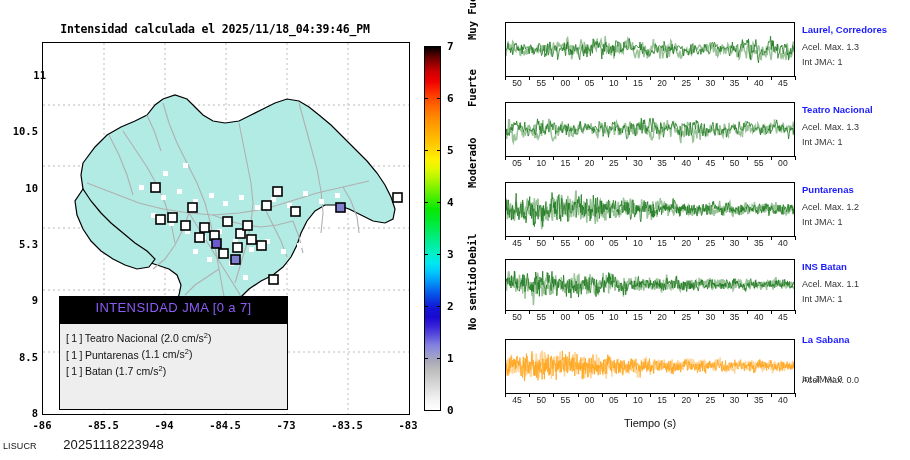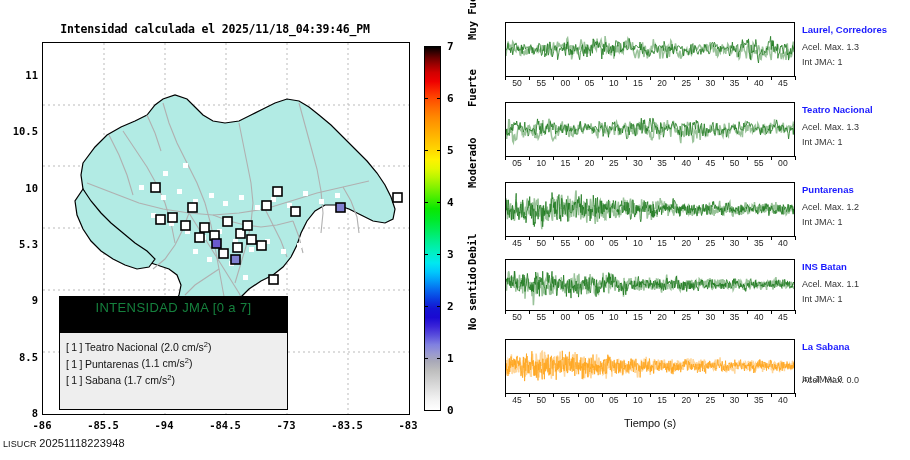--- a/index.html
+++ b/index.html
@@ -16,21 +16,21 @@
   #map-svg{display:block;}
 
   .tick-lat{font-family:"DejaVu Sans Mono",monospace;font-size:10.5px;font-weight:bold;
     color:#000;text-align:right;width:36px;}
   .tick-lon{font-family:"DejaVu Sans Mono",monospace;font-size:10.5px;font-weight:bold;
     color:#000;text-align:center;width:40px;}
 
   
   #legend-box{left:59px;top:296px;width:229px;height:114px;border:1px solid #000;
     background:#eeeeee;box-sizing:border-box;}
-  #legend-head{background:#000;color:#15803d;height:36px;line-height:21px;text-align:center;
+  #legend-head{background:#000;color:#8b5cf6;height:27px;line-height:21px;text-align:center;
     font-size:13px;letter-spacing:0.4px;}
   #legend-list{padding:4px 0 0 6px;}
   .legend-row{font-size:10.5px;color:#111;line-height:14.2px;white-space:nowrap;}
   .legend-row .br{letter-spacing:-0.3px;}
   sup{font-size:7.5px;}
 
   
   #cbar{left:424px;top:46px;width:17px;height:365px;border:1px solid #000;box-sizing:border-box;
     background:linear-gradient(to top,
       #ffffff 0%, #f2f2f2 3%, #d8d8d8 7%, #bdbdbd 11%, #a8a8b8 13.5%,
@@ -54,21 +54,21 @@
     box-sizing:border-box;overflow:hidden;}
   .trace-frame svg{display:block;}
   .sta-name{left:802px;font-size:9.5px;font-weight:bold;color:#1a1aff;white-space:nowrap;}
   .sta-meta{left:802px;font-size:9px;color:#333;white-space:nowrap;}
   .t-ticks{left:505px;width:290px;height:12px;}
   .t-ticks span{position:absolute;font-size:8.6px;color:#222;transform:translateX(-50%);}
   #x-label{left:505px;top:417px;width:290px;text-align:center;font-size:11px;color:#111;}
 
   
   #watermark{left:3px;top:437px;font-size:9px;color:#111;letter-spacing:0.1px;}
-  #watermark .id{font-size:11px;}
+  #watermark .id{font-size:13px;margin-left:24px;}
 </style>
 </head>
 <body>
 
 <div class="abs" id="map-title">Intensidad calculada el 2025/11/18_04:39:46_PM</div>
 
 <div class="abs" id="map-frame">
   <svg id="map-svg" width="366" height="371" viewBox="0 0 366 371">
 
     <g stroke="#bbbbbb" stroke-width="1" stroke-dasharray="2,3">
@@ -177,42 +177,42 @@
       <rect x="293" y="160" width="9" height="9" fill="#8080d0"></rect>
       <rect x="230" y="144" width="9" height="9" fill="#ffffff"></rect>
       <rect x="108" y="140" width="9" height="9" fill="#ffffff"></rect>
       <rect x="226" y="232" width="9" height="9" fill="#ffffff"></rect>
       <rect x="350" y="150" width="9" height="9" fill="#ffffff"></rect>
       <rect x="122" y="306" width="9" height="9" fill="#ffffff"></rect>
     </g>
   </svg>
 </div>
 
-<div class="abs tick-lat" style="left:2px;top:69px;">11</div>
+<div class="abs tick-lat" style="left:10px;top:69px;">11</div>
 <div class="abs tick-lat" style="left:2px;top:125px;">10.5</div>
 <div class="abs tick-lat" style="left:2px;top:182px;">10</div>
 <div class="abs tick-lat" style="left:2px;top:238px;">5.3</div>
 <div class="abs tick-lat" style="left:2px;top:294px;">9</div>
 <div class="abs tick-lat" style="left:2px;top:351px;">8.5</div>
 <div class="abs tick-lat" style="left:2px;top:407px;">8</div>
 
 <div class="abs tick-lon" style="left:22px;top:419px;">-86</div>
 <div class="abs tick-lon" style="left:83px;top:419px;">-85.5</div>
 <div class="abs tick-lon" style="left:144px;top:419px;">-94</div>
 <div class="abs tick-lon" style="left:205px;top:419px;">-84.5</div>
 <div class="abs tick-lon" style="left:266px;top:419px;">-73</div>
 <div class="abs tick-lon" style="left:327px;top:419px;">-83.5</div>
 <div class="abs tick-lon" style="left:388px;top:419px;">-83</div>
 
 <div class="abs" id="legend-box">
   <div id="legend-head">INTENSIDAD JMA [0 a 7]</div>
   <div id="legend-list">
       <div class="legend-row"><span class="br">[ 1 ]</span> <span>Teatro Nacional</span> <span>(2.0 cm/s<sup>2</sup>)</span></div>
       <div class="legend-row"><span class="br">[ 1 ]</span> <span>Puntarenas</span> <span>(1.1 cm/s<sup>2</sup>)</span></div>
-      <div class="legend-row"><span class="br">[ 1 ]</span> <span>Sabana</span> <span>(1.7 cm/s<sup>2</sup>)</span></div>
+      <div class="legend-row"><span class="br">[ 1 ]</span> <span>Batan</span> <span>(1.7 cm/s<sup>2</sup>)</span></div>
     </div>
 </div>
 
 <div class="abs" id="cbar"></div>
 <div class="abs cb-tick" style="top:98px;">
     <i></i>
     <i class="r"></i>
   </div>
 <div class="abs cb-tick" style="top:150px;">
     <i></i>
@@ -402,21 +402,21 @@
       <div style="position:absolute;left:241.7px;top:0;width:1px;height:4px;background:#000;"></div>
       <div style="position:absolute;left:265.8px;top:0;width:1px;height:4px;background:#000;"></div>
       <div style="position:absolute;left:290.0px;top:0;width:1px;height:4px;background:#000;"></div>
     </div>
     <div class="abs trace-frame" style="top: 339px; height: 55px;">
       <svg width="288" height="52" viewBox="0 0 288 52">
         <path d="M0.0,22.8L0.3,35.4L0.6,20.0L1.0,29.6L1.3,24.4L1.6,23.8L1.9,24.6L2.2,19.5L2.6,20.2L2.9,30.2L3.2,26.8L3.5,31.9L3.8,22.2L4.2,23.9L4.5,24.8L4.8,16.6L5.1,20.0L5.4,14.3L5.8,23.8L6.1,34.1L6.4,26.5L6.7,26.8L7.0,31.6L7.4,31.4L7.7,30.3L8.0,26.1L8.3,33.2L8.6,20.2L9.0,19.2L9.3,23.0L9.6,32.6L9.9,28.3L10.2,28.8L10.6,32.2L10.9,25.8L11.2,26.1L11.5,21.3L11.8,27.3L12.2,29.5L12.5,25.0L12.8,32.4L13.1,20.1L13.4,28.7L13.8,24.7L14.1,22.6L14.4,23.0L14.7,27.1L15.0,30.0L15.4,30.2L15.7,30.5L16.0,34.8L16.3,26.8L16.6,20.3L17.0,23.4L17.3,16.9L17.6,20.6L17.9,20.7L18.2,17.9L18.6,33.0L18.9,21.2L19.2,36.7L19.5,32.6L19.8,28.9L20.2,31.1L20.5,35.1L20.8,23.4L21.1,32.3L21.4,31.8L21.8,25.8L22.1,21.6L22.4,26.1L22.7,20.5L23.0,26.1L23.4,31.3L23.7,22.3L24.0,34.2L24.3,32.1L24.6,36.8L25.0,26.9L25.3,37.1L25.6,16.9L25.9,29.4L26.2,20.6L26.6,13.7L26.9,24.8L27.2,20.8L27.5,26.3L27.8,25.7L28.2,31.1L28.5,29.1L28.8,35.8L29.1,27.1L29.4,27.5L29.8,29.5L30.1,13.5L30.4,15.6L30.7,20.0L31.0,22.8L31.4,30.8L31.7,19.6L32.0,23.6L32.3,34.0L32.6,36.2L33.0,37.5L33.3,21.6L33.6,28.8L33.9,27.7L34.2,19.5L34.6,12.5L34.9,23.9L35.2,25.9L35.5,24.1L35.8,11.5L36.2,11.3L36.5,20.4L36.8,21.6L37.1,19.1L37.4,22.4L37.8,31.9L38.1,31.5L38.4,11.8L38.7,13.2L39.0,29.9L39.4,15.1L39.7,20.1L40.0,22.5L40.3,30.6L40.6,21.6L41.0,23.7L41.3,20.2L41.6,23.9L41.9,33.2L42.2,30.8L42.6,30.9L42.9,26.3L43.2,31.3L43.5,24.6L43.8,34.7L44.2,17.5L44.5,23.9L44.8,26.7L45.1,32.2L45.4,38.7L45.8,21.4L46.1,25.0L46.4,29.8L46.7,18.4L47.0,23.3L47.4,22.6L47.7,17.0L48.0,23.9L48.3,28.2L48.6,16.2L49.0,23.1L49.3,32.2L49.6,29.7L49.9,31.2L50.2,24.5L50.6,26.4L50.9,27.2L51.2,21.3L51.5,15.3L51.8,27.7L52.2,31.5L52.5,25.0L52.8,28.1L53.1,16.6L53.4,25.4L53.8,27.8L54.1,11.6L54.4,21.5L54.7,22.9L55.0,30.9L55.4,21.4L55.7,18.9L56.0,29.0L56.3,22.7L56.6,24.0L57.0,24.8L57.3,26.6L57.6,31.7L57.9,28.7L58.2,31.7L58.6,36.7L58.9,24.9L59.2,28.5L59.5,17.7L59.8,22.2L60.2,18.3L60.5,31.7L60.8,18.0L61.1,28.3L61.4,32.7L61.8,16.6L62.1,29.7L62.4,24.7L62.7,29.9L63.0,25.1L63.4,22.0L63.7,18.6L64.0,30.2L64.3,23.5L64.6,29.8L65.0,28.9L65.3,25.7L65.6,18.4L65.9,22.7L66.2,20.3L66.6,15.3L66.9,14.9L67.2,15.0L67.5,15.1L67.8,18.4L68.2,27.7L68.5,15.0L68.8,17.2L69.1,12.0L69.4,16.7L69.8,16.5L70.1,23.9L70.4,20.5L70.7,34.2L71.0,21.7L71.4,29.0L71.7,25.5L72.0,28.1L72.3,31.5L72.6,22.5L73.0,25.6L73.3,24.4L73.6,25.5L73.9,28.5L74.2,25.4L74.6,29.5L74.9,24.3L75.2,24.2L75.5,26.5L75.8,23.7L76.2,29.5L76.5,17.4L76.8,31.1L77.1,39.4L77.4,32.7L77.8,31.3L78.1,16.5L78.4,32.6L78.7,38.3L79.0,31.3L79.4,22.5L79.7,25.3L80.0,30.2L80.3,22.9L80.6,25.2L81.0,26.6L81.3,28.7L81.6,35.8L81.9,36.9L82.2,20.4L82.6,36.1L82.9,17.8L83.2,21.0L83.5,34.3L83.8,25.2L84.2,30.8L84.5,23.7L84.8,38.2L85.1,37.4L85.4,31.3L85.8,24.0L86.1,29.4L86.4,23.9L86.7,34.8L87.0,28.9L87.4,31.8L87.7,30.7L88.0,30.8L88.3,32.2L88.6,31.6L89.0,21.3L89.3,21.6L89.6,21.2L89.9,26.4L90.2,24.1L90.6,14.3L90.9,23.7L91.2,32.6L91.5,31.1L91.8,21.8L92.2,26.6L92.5,19.5L92.8,17.7L93.1,19.3L93.4,31.7L93.8,25.6L94.1,30.0L94.4,27.9L94.7,31.2L95.0,25.2L95.4,27.8L95.7,31.5L96.0,27.1L96.3,25.3L96.6,22.3L97.0,34.5L97.3,34.2L97.6,28.7L97.9,34.4L98.2,24.1L98.6,25.2L98.9,24.7L99.2,27.2L99.5,33.1L99.8,28.5L100.2,38.6L100.5,31.4L100.8,31.9L101.1,22.5L101.4,20.6L101.8,28.6L102.1,21.4L102.4,15.5L102.7,21.8L103.0,23.1L103.4,27.9L103.7,18.9L104.0,21.5L104.3,22.8L104.6,19.1L105.0,24.7L105.3,28.7L105.6,28.2L105.9,36.8L106.2,21.5L106.6,25.8L106.9,26.3L107.2,25.5L107.5,25.8L107.8,31.0L108.2,29.9L108.5,27.4L108.8,25.8L109.1,23.7L109.4,29.8L109.8,24.6L110.1,27.3L110.4,31.7L110.7,22.1L111.0,27.0L111.4,26.3L111.7,23.0L112.0,21.5L112.3,29.5L112.6,18.8L113.0,26.8L113.3,29.4L113.6,32.3L113.9,22.5L114.2,30.8L114.6,33.0L114.9,22.4L115.2,25.3L115.5,21.2L115.8,21.1L116.2,22.2L116.5,35.6L116.8,28.6L117.1,21.7L117.4,22.8L117.8,22.4L118.1,19.7L118.4,26.7L118.7,24.0L119.0,26.6L119.4,31.8L119.7,22.9L120.0,33.5L120.3,24.8L120.6,28.9L121.0,32.4L121.3,24.1L121.6,29.4L121.9,29.0L122.2,26.3L122.6,21.2L122.9,33.8L123.2,27.6L123.5,28.3L123.8,30.7L124.2,26.2L124.5,23.4L124.8,19.0L125.1,24.3L125.4,20.9L125.8,31.3L126.1,22.0L126.4,21.8L126.7,26.6L127.0,27.2L127.4,24.0L127.7,27.7L128.0,26.9L128.3,19.8L128.6,23.9L129.0,33.0L129.3,24.7L129.6,23.5L129.9,24.9L130.2,30.9L130.6,32.6L130.9,30.0L131.2,34.0L131.5,37.5L131.8,36.6L132.2,30.3L132.5,26.1L132.8,25.2L133.1,26.8L133.4,32.0L133.8,26.8L134.1,28.5L134.4,26.3L134.7,30.3L135.0,23.3L135.4,19.7L135.7,28.8L136.0,31.6L136.3,24.9L136.6,31.0L137.0,27.4L137.3,29.6L137.6,25.5L137.9,22.8L138.2,18.5L138.6,29.2L138.9,19.0L139.2,22.0L139.5,20.4L139.8,22.8L140.2,16.8L140.5,21.3L140.8,25.9L141.1,29.1L141.4,25.9L141.8,29.6L142.1,23.1L142.4,30.9L142.7,27.9L143.0,20.9L143.4,29.2L143.7,27.3L144.0,28.6L144.3,35.0L144.6,26.5L145.0,27.3L145.3,28.1L145.6,27.9L145.9,27.7L146.2,25.4L146.6,25.8L146.9,24.9L147.2,27.7L147.5,20.9L147.8,33.5L148.2,22.7L148.5,19.0L148.8,29.7L149.1,24.8L149.4,28.7L149.8,22.0L150.1,25.3L150.4,22.3L150.7,21.3L151.0,27.4L151.4,26.6L151.7,29.0L152.0,25.7L152.3,19.6L152.6,21.2L153.0,25.0L153.3,27.5L153.6,23.6L153.9,20.8L154.2,26.0L154.6,22.9L154.9,20.3L155.2,23.1L155.5,21.0L155.8,27.1L156.2,29.2L156.5,28.7L156.8,28.2L157.1,26.6L157.4,28.1L157.8,26.3L158.1,20.6L158.4,19.5L158.7,24.8L159.0,25.7L159.4,24.4L159.7,25.2L160.0,22.9L160.3,27.1L160.6,27.0L161.0,23.1L161.3,27.3L161.6,28.2L161.9,22.9L162.2,30.0L162.6,29.2L162.9,27.8L163.2,29.2L163.5,28.1L163.8,23.0L164.2,27.5L164.5,27.7L164.8,26.0L165.1,33.3L165.4,26.2L165.8,23.3L166.1,19.3L166.4,24.3L166.7,24.7L167.0,30.5L167.4,29.8L167.7,26.8L168.0,27.3L168.3,24.0L168.6,31.6L169.0,22.4L169.3,24.4L169.6,26.7L169.9,26.0L170.2,25.3L170.6,26.0L170.9,24.1L171.2,27.0L171.5,20.3L171.8,25.4L172.2,26.7L172.5,20.8L172.8,22.4L173.1,26.7L173.4,24.9L173.8,23.6L174.1,22.5L174.4,27.8L174.7,23.6L175.0,24.1L175.4,22.9L175.7,24.8L176.0,29.8L176.3,25.5L176.6,21.7L177.0,25.2L177.3,29.9L177.6,26.3L177.9,25.4L178.2,25.4L178.6,25.1L178.9,21.6L179.2,24.5L179.5,21.3L179.8,19.2L180.2,21.5L180.5,23.7L180.8,19.5L181.1,19.3L181.4,23.8L181.8,30.0L182.1,28.3L182.4,25.5L182.7,22.1L183.0,19.9L183.4,20.5L183.7,26.4L184.0,27.5L184.3,22.9L184.6,22.2L185.0,18.4L185.3,27.2L185.6,29.6L185.9,24.1L186.2,24.5L186.6,26.1L186.9,21.3L187.2,19.1L187.5,24.7L187.8,20.8L188.2,23.7L188.5,22.0L188.8,24.2L189.1,25.4L189.4,23.1L189.8,29.3L190.1,25.9L190.4,23.8L190.7,22.0L191.0,24.7L191.4,24.9L191.7,22.8L192.0,29.2L192.3,23.8L192.6,25.2L193.0,20.9L193.3,25.8L193.6,23.0L193.9,25.3L194.2,27.3L194.6,24.7L194.9,19.6L195.2,21.1L195.5,28.0L195.8,24.6L196.2,23.9L196.5,22.5L196.8,23.0L197.1,24.6L197.4,25.1L197.8,24.9L198.1,20.8L198.4,19.5L198.7,22.9L199.0,22.8L199.4,22.3L199.7,25.5L200.0,23.5L200.3,27.8L200.6,25.9L201.0,27.5L201.3,23.2L201.6,26.5L201.9,22.5L202.2,27.6L202.6,24.5L202.9,27.8L203.2,23.8L203.5,23.6L203.8,21.0L204.2,24.6L204.5,26.6L204.8,25.9L205.1,26.7L205.4,22.8L205.8,26.2L206.1,24.6L206.4,28.0L206.7,26.2L207.0,28.8L207.4,29.6L207.7,27.8L208.0,25.1L208.3,30.2L208.6,21.1L209.0,24.0L209.3,19.6L209.6,29.0L209.9,25.5L210.2,26.5L210.6,24.6L210.9,22.5L211.2,19.4L211.5,23.8L211.8,19.6L212.2,23.0L212.5,23.8L212.8,21.3L213.1,20.2L213.4,21.6L213.8,20.3L214.1,17.2L214.4,22.4L214.7,26.3L215.0,21.5L215.4,27.1L215.7,29.9L216.0,27.6L216.3,32.0L216.6,26.5L217.0,29.6L217.3,27.8L217.6,26.7L217.9,25.5L218.2,27.3L218.6,24.0L218.9,26.3L219.2,25.4L219.5,30.8L219.8,31.7L220.2,28.0L220.5,32.4L220.8,31.0L221.1,26.2L221.4,25.0L221.8,30.7L222.1,26.1L222.4,29.7L222.7,28.9L223.0,29.4L223.4,25.6L223.7,28.7L224.0,24.5L224.3,29.7L224.6,24.4L225.0,25.8L225.3,24.1L225.6,23.0L225.9,28.7L226.2,28.1L226.6,27.0L226.9,31.1L227.2,28.2L227.5,29.4L227.8,29.9L228.2,28.6L228.5,30.5L228.8,33.7L229.1,24.1L229.4,28.2L229.8,24.2L230.1,27.8L230.4,28.7L230.7,24.0L231.0,25.2L231.4,23.8L231.7,24.1L232.0,22.5L232.3,24.9L232.6,23.6L233.0,20.6L233.3,23.6L233.6,24.7L233.9,21.7L234.2,25.2L234.6,27.4L234.9,23.4L235.2,25.8L235.5,23.4L235.8,26.0L236.2,28.9L236.5,22.7L236.8,23.6L237.1,23.9L237.4,29.1L237.8,23.3L238.1,23.8L238.4,25.2L238.7,27.5L239.0,26.6L239.4,22.1L239.7,22.6L240.0,25.5L240.3,26.2L240.6,25.2L241.0,25.2L241.3,29.2L241.6,28.8L241.9,29.9L242.2,20.9L242.6,26.7L242.9,22.8L243.2,21.9L243.5,25.0L243.8,26.4L244.2,29.9L244.5,26.2L244.8,30.5L245.1,27.6L245.4,22.8L245.8,20.4L246.1,24.8L246.4,25.5L246.7,29.3L247.0,23.1L247.4,22.5L247.7,26.4L248.0,28.4L248.3,27.7L248.6,29.4L249.0,24.2L249.3,23.6L249.6,28.4L249.9,28.9L250.2,25.8L250.6,28.3L250.9,26.9L251.2,24.6L251.5,26.5L251.8,28.5L252.2,23.7L252.5,28.5L252.8,26.7L253.1,26.1L253.4,22.5L253.8,27.4L254.1,22.4L254.4,21.9L254.7,26.2L255.0,23.8L255.4,21.2L255.7,22.7L256.0,23.1L256.3,26.2L256.6,31.9L257.0,23.8L257.3,25.1L257.6,28.3L257.9,23.7L258.2,30.0L258.6,25.4L258.9,24.7L259.2,24.4L259.5,22.2L259.8,25.5L260.2,24.2L260.5,24.0L260.8,27.4L261.1,26.9L261.4,23.9L261.8,25.9L262.1,26.3L262.4,24.1L262.7,23.1L263.0,21.9L263.4,20.5L263.7,23.5L264.0,24.7L264.3,20.2L264.6,21.1L265.0,24.7L265.3,29.7L265.6,29.8L265.9,25.6L266.2,29.1L266.6,33.1L266.9,26.1L267.2,27.3L267.5,23.9L267.8,23.1L268.2,22.6L268.5,27.1L268.8,23.9L269.1,24.5L269.4,23.3L269.8,23.9L270.1,25.8L270.4,28.1L270.7,25.2L271.0,27.2L271.4,25.8L271.7,28.5L272.0,25.7L272.3,27.8L272.6,22.0L273.0,25.3L273.3,26.0L273.6,32.3L273.9,25.5L274.2,27.3L274.6,20.7L274.9,25.8L275.2,21.6L275.5,21.4L275.8,21.8L276.2,26.3L276.5,28.4L276.8,27.1L277.1,24.7L277.4,24.3L277.8,26.7L278.1,25.6L278.4,31.2L278.7,25.1L279.0,23.9L279.4,27.2L279.7,24.2L280.0,27.4L280.3,26.1L280.6,25.6L281.0,24.2L281.3,24.5L281.6,27.9L281.9,29.5L282.2,25.9L282.6,29.1L282.9,28.1L283.2,26.7L283.5,26.9L283.8,23.9L284.2,24.8L284.5,28.0L284.8,30.2L285.1,23.7L285.4,28.4L285.8,23.2L286.1,26.7L286.4,20.7L286.7,23.1L287.0,28.2L287.4,24.9L287.7,27.5L288.0,27.2" fill="none" stroke="#ffa51e" stroke-width="1.5" opacity="0.45"></path>
         <path d="M0.0,25.0L0.3,30.3L0.6,23.4L1.0,31.6L1.3,33.7L1.6,29.2L1.9,36.0L2.2,34.7L2.6,26.4L2.9,34.1L3.2,23.4L3.5,18.4L3.8,32.0L4.2,21.4L4.5,27.8L4.8,27.2L5.1,16.5L5.4,21.5L5.8,25.3L6.1,24.0L6.4,26.8L6.7,20.0L7.0,25.9L7.4,26.6L7.7,18.7L8.0,19.8L8.3,25.2L8.6,19.5L9.0,25.0L9.3,29.3L9.6,20.6L9.9,24.3L10.2,27.9L10.6,17.2L10.9,18.4L11.2,15.9L11.5,22.1L11.8,23.1L12.2,23.9L12.5,21.3L12.8,26.2L13.1,23.0L13.4,24.8L13.8,17.5L14.1,18.2L14.4,25.5L14.7,33.9L15.0,36.1L15.4,33.0L15.7,30.4L16.0,25.6L16.3,32.9L16.6,37.7L17.0,33.8L17.3,30.5L17.6,17.1L17.9,27.8L18.2,22.7L18.6,41.1L18.9,32.4L19.2,24.8L19.5,18.6L19.8,30.8L20.2,20.8L20.5,13.6L20.8,22.7L21.1,16.0L21.4,20.9L21.8,28.9L22.1,33.3L22.4,25.0L22.7,29.6L23.0,33.1L23.4,22.0L23.7,23.0L24.0,24.7L24.3,22.2L24.6,30.0L25.0,27.0L25.3,22.8L25.6,17.7L25.9,11.2L26.2,23.9L26.6,21.0L26.9,26.0L27.2,20.2L27.5,26.6L27.8,35.6L28.2,25.9L28.5,35.5L28.8,28.8L29.1,28.6L29.4,21.6L29.8,35.3L30.1,25.1L30.4,37.7L30.7,31.0L31.0,21.8L31.4,33.5L31.7,34.3L32.0,40.4L32.3,23.7L32.6,30.2L33.0,24.2L33.3,19.8L33.6,30.5L33.9,32.3L34.2,30.8L34.6,22.0L34.9,26.4L35.2,32.8L35.5,29.2L35.8,34.8L36.2,39.4L36.5,23.4L36.8,18.7L37.1,25.2L37.4,32.5L37.8,34.4L38.1,23.0L38.4,39.2L38.7,28.0L39.0,22.7L39.4,31.3L39.7,20.5L40.0,19.4L40.3,21.3L40.6,28.8L41.0,17.8L41.3,18.3L41.6,22.4L41.9,31.8L42.2,14.5L42.6,29.9L42.9,35.4L43.2,33.1L43.5,34.2L43.8,28.1L44.2,34.1L44.5,17.3L44.8,21.6L45.1,17.5L45.4,15.8L45.8,21.3L46.1,28.6L46.4,22.5L46.7,20.7L47.0,35.9L47.4,26.5L47.7,19.9L48.0,20.7L48.3,22.0L48.6,23.7L49.0,24.7L49.3,23.4L49.6,31.1L49.9,29.5L50.2,39.8L50.6,26.7L50.9,16.5L51.2,30.0L51.5,26.4L51.8,23.5L52.2,29.0L52.5,20.9L52.8,27.4L53.1,27.2L53.4,23.4L53.8,20.6L54.1,32.7L54.4,20.4L54.7,20.7L55.0,23.0L55.4,32.1L55.7,27.0L56.0,25.9L56.3,10.8L56.6,19.9L57.0,17.1L57.3,18.4L57.6,29.3L57.9,25.1L58.2,31.0L58.6,27.9L58.9,17.5L59.2,25.1L59.5,14.4L59.8,16.2L60.2,22.5L60.5,30.6L60.8,16.7L61.1,17.8L61.4,33.1L61.8,32.0L62.1,24.6L62.4,20.7L62.7,19.1L63.0,19.7L63.4,11.8L63.7,25.6L64.0,22.3L64.3,30.8L64.6,26.5L65.0,21.1L65.3,22.5L65.6,28.6L65.9,18.9L66.2,31.7L66.6,17.1L66.9,23.2L67.2,28.3L67.5,30.8L67.8,17.9L68.2,27.3L68.5,28.4L68.8,35.9L69.1,28.2L69.4,25.8L69.8,22.2L70.1,29.0L70.4,27.6L70.7,23.2L71.0,14.0L71.4,21.1L71.7,29.4L72.0,28.8L72.3,25.0L72.6,34.2L73.0,22.7L73.3,29.2L73.6,29.2L73.9,28.9L74.2,19.9L74.6,30.6L74.9,17.4L75.2,28.0L75.5,27.0L75.8,26.2L76.2,39.0L76.5,26.2L76.8,23.6L77.1,37.9L77.4,31.0L77.8,23.2L78.1,30.2L78.4,23.8L78.7,22.0L79.0,26.0L79.4,18.1L79.7,33.6L80.0,22.6L80.3,23.5L80.6,23.2L81.0,24.5L81.3,27.7L81.6,23.7L81.9,37.3L82.2,23.5L82.6,27.5L82.9,24.2L83.2,18.7L83.5,19.4L83.8,32.0L84.2,27.4L84.5,29.0L84.8,25.2L85.1,17.7L85.4,19.0L85.8,33.2L86.1,24.4L86.4,26.5L86.7,27.9L87.0,14.5L87.4,27.5L87.7,25.8L88.0,30.1L88.3,26.4L88.6,34.2L89.0,21.2L89.3,23.7L89.6,25.4L89.9,30.3L90.2,24.4L90.6,31.1L90.9,25.1L91.2,31.8L91.5,30.1L91.8,25.3L92.2,35.2L92.5,25.2L92.8,28.0L93.1,27.8L93.4,27.0L93.8,25.8L94.1,34.5L94.4,25.2L94.7,21.3L95.0,26.8L95.4,27.0L95.7,23.1L96.0,29.2L96.3,27.5L96.6,33.6L97.0,25.5L97.3,25.0L97.6,19.8L97.9,31.4L98.2,20.4L98.6,21.0L98.9,19.1L99.2,19.9L99.5,24.9L99.8,34.0L100.2,31.9L100.5,32.8L100.8,18.9L101.1,20.6L101.4,25.5L101.8,14.7L102.1,23.3L102.4,22.5L102.7,16.7L103.0,20.7L103.4,17.9L103.7,19.3L104.0,16.9L104.3,30.0L104.6,20.5L105.0,20.5L105.3,29.6L105.6,31.4L105.9,27.9L106.2,26.5L106.6,24.9L106.9,21.3L107.2,24.6L107.5,27.7L107.8,27.9L108.2,19.9L108.5,28.2L108.8,22.6L109.1,32.9L109.4,32.0L109.8,32.1L110.1,23.4L110.4,33.7L110.7,26.5L111.0,19.2L111.4,19.5L111.7,23.9L112.0,23.0L112.3,25.8L112.6,33.2L113.0,23.1L113.3,31.3L113.6,29.8L113.9,24.0L114.2,31.5L114.6,20.6L114.9,27.9L115.2,28.2L115.5,28.3L115.8,22.3L116.2,21.4L116.5,28.3L116.8,34.6L117.1,32.8L117.4,28.0L117.8,28.8L118.1,20.6L118.4,25.2L118.7,29.5L119.0,25.2L119.4,27.4L119.7,25.0L120.0,29.5L120.3,30.8L120.6,31.4L121.0,31.2L121.3,24.5L121.6,28.9L121.9,32.0L122.2,32.5L122.6,21.2L122.9,29.8L123.2,24.6L123.5,27.5L123.8,26.8L124.2,29.3L124.5,21.9L124.8,24.9L125.1,18.5L125.4,19.8L125.8,25.5L126.1,24.6L126.4,27.8L126.7,19.7L127.0,25.7L127.4,32.0L127.7,29.7L128.0,23.9L128.3,21.4L128.6,25.7L129.0,26.7L129.3,25.2L129.6,25.3L129.9,18.8L130.2,23.3L130.6,29.8L130.9,24.6L131.2,23.1L131.5,24.4L131.8,24.7L132.2,24.6L132.5,26.7L132.8,30.7L133.1,28.0L133.4,25.6L133.8,32.6L134.1,37.5L134.4,34.2L134.7,28.9L135.0,25.9L135.4,28.7L135.7,21.1L136.0,28.3L136.3,27.5L136.6,29.6L137.0,22.8L137.3,22.1L137.6,28.1L137.9,28.5L138.2,26.4L138.6,28.5L138.9,22.3L139.2,27.6L139.5,19.1L139.8,25.1L140.2,26.3L140.5,26.2L140.8,31.6L141.1,24.9L141.4,29.5L141.8,23.3L142.1,21.7L142.4,27.0L142.7,29.2L143.0,27.1L143.4,18.5L143.7,21.1L144.0,24.4L144.3,32.1L144.6,26.6L145.0,29.8L145.3,25.2L145.6,31.1L145.9,27.9L146.2,25.6L146.6,27.1L146.9,26.4L147.2,27.7L147.5,33.4L147.8,25.1L148.2,21.3L148.5,21.1L148.8,21.3L149.1,20.7L149.4,22.7L149.8,24.8L150.1,24.0L150.4,23.5L150.7,21.1L151.0,28.3L151.4,30.1L151.7,27.8L152.0,29.5L152.3,25.5L152.6,27.5L153.0,31.0L153.3,22.6L153.6,28.6L153.9,26.4L154.2,23.1L154.6,23.1L154.9,24.6L155.2,29.8L155.5,23.8L155.8,20.3L156.2,21.0L156.5,24.5L156.8,25.8L157.1,28.3L157.4,27.5L157.8,26.5L158.1,22.9L158.4,28.0L158.7,25.7L159.0,23.9L159.4,25.1L159.7,29.9L160.0,27.6L160.3,26.8L160.6,32.3L161.0,23.6L161.3,23.6L161.6,28.3L161.9,26.6L162.2,30.1L162.6,26.4L162.9,20.9L163.2,31.4L163.5,29.0L163.8,27.3L164.2,24.9L164.5,20.8L164.8,21.2L165.1,29.5L165.4,28.5L165.8,33.6L166.1,27.5L166.4,32.2L166.7,26.7L167.0,34.2L167.4,29.5L167.7,23.5L168.0,29.8L168.3,23.6L168.6,26.1L169.0,25.0L169.3,25.9L169.6,30.7L169.9,30.0L170.2,28.6L170.6,29.8L170.9,23.1L171.2,30.1L171.5,25.4L171.8,29.4L172.2,25.3L172.5,30.4L172.8,24.3L173.1,25.6L173.4,28.2L173.8,29.7L174.1,23.4L174.4,24.7L174.7,32.2L175.0,28.9L175.4,28.9L175.7,26.8L176.0,25.4L176.3,25.5L176.6,24.9L177.0,26.0L177.3,26.6L177.6,21.8L177.9,22.8L178.2,21.4L178.6,26.7L178.9,19.4L179.2,20.0L179.5,23.5L179.8,24.2L180.2,20.5L180.5,22.5L180.8,25.0L181.1,25.6L181.4,30.5L181.8,29.9L182.1,26.0L182.4,20.9L182.7,23.4L183.0,24.2L183.4,25.0L183.7,22.3L184.0,27.6L184.3,29.2L184.6,28.6L185.0,25.6L185.3,24.2L185.6,29.7L185.9,24.6L186.2,28.3L186.6,28.8L186.9,26.8L187.2,25.7L187.5,24.0L187.8,27.1L188.2,25.8L188.5,27.0L188.8,30.3L189.1,27.0L189.4,23.9L189.8,27.7L190.1,29.6L190.4,28.4L190.7,26.5L191.0,24.2L191.4,32.7L191.7,32.0L192.0,31.4L192.3,27.0L192.6,29.7L193.0,23.6L193.3,29.0L193.6,24.1L193.9,31.0L194.2,32.0L194.6,25.8L194.9,23.9L195.2,26.6L195.5,25.0L195.8,21.5L196.2,25.5L196.5,31.1L196.8,20.9L197.1,25.5L197.4,27.3L197.8,28.9L198.1,28.6L198.4,31.8L198.7,25.4L199.0,27.3L199.4,29.0L199.7,33.5L200.0,23.9L200.3,26.0L200.6,26.7L201.0,27.8L201.3,25.8L201.6,28.4L201.9,23.0L202.2,25.9L202.6,28.5L202.9,22.0L203.2,24.8L203.5,20.9L203.8,22.0L204.2,26.6L204.5,23.8L204.8,25.9L205.1,26.9L205.4,27.9L205.8,24.6L206.1,23.6L206.4,26.9L206.7,26.5L207.0,22.6L207.4,25.3L207.7,27.4L208.0,27.9L208.3,26.0L208.6,23.0L209.0,22.7L209.3,27.3L209.6,29.8L209.9,30.7L210.2,28.6L210.6,29.0L210.9,24.8L211.2,24.8L211.5,20.2L211.8,19.6L212.2,25.7L212.5,25.4L212.8,24.2L213.1,26.8L213.4,27.9L213.8,25.8L214.1,24.6L214.4,23.5L214.7,23.9L215.0,25.9L215.4,24.9L215.7,31.0L216.0,25.7L216.3,21.3L216.6,24.1L217.0,26.1L217.3,30.1L217.6,27.7L217.9,26.2L218.2,29.3L218.6,31.0L218.9,28.3L219.2,27.1L219.5,20.7L219.8,24.5L220.2,30.4L220.5,26.6L220.8,28.2L221.1,26.2L221.4,25.2L221.8,26.6L222.1,30.6L222.4,30.4L222.7,29.3L223.0,22.9L223.4,24.0L223.7,23.3L224.0,22.6L224.3,27.6L224.6,28.1L225.0,24.2L225.3,25.1L225.6,22.6L225.9,26.8L226.2,24.7L226.6,27.7L226.9,23.8L227.2,23.1L227.5,23.7L227.8,24.1L228.2,26.2L228.5,23.0L228.8,19.7L229.1,23.1L229.4,26.4L229.8,22.3L230.1,25.4L230.4,23.1L230.7,24.2L231.0,25.2L231.4,24.9L231.7,27.6L232.0,29.2L232.3,25.4L232.6,26.0L233.0,26.4L233.3,24.5L233.6,22.6L233.9,25.6L234.2,21.2L234.6,19.6L234.9,22.1L235.2,27.3L235.5,29.2L235.8,28.0L236.2,25.3L236.5,24.5L236.8,23.7L237.1,25.1L237.4,24.0L237.8,25.5L238.1,23.0L238.4,31.0L238.7,30.2L239.0,25.3L239.4,27.8L239.7,25.2L240.0,26.8L240.3,28.7L240.6,26.4L241.0,25.2L241.3,25.4L241.6,25.8L241.9,24.7L242.2,26.0L242.6,23.0L242.9,26.0L243.2,24.3L243.5,27.9L243.8,31.3L244.2,21.7L244.5,26.2L244.8,24.7L245.1,22.2L245.4,23.6L245.8,25.0L246.1,28.0L246.4,26.0L246.7,28.7L247.0,27.8L247.4,25.3L247.7,33.0L248.0,31.2L248.3,28.5L248.6,29.1L249.0,32.5L249.3,29.3L249.6,26.7L249.9,27.2L250.2,25.3L250.6,25.8L250.9,22.9L251.2,26.3L251.5,23.3L251.8,21.6L252.2,27.1L252.5,23.7L252.8,22.9L253.1,20.1L253.4,25.9L253.8,19.4L254.1,22.0L254.4,24.5L254.7,27.3L255.0,23.9L255.4,28.5L255.7,25.5L256.0,25.7L256.3,20.9L256.6,26.5L257.0,24.9L257.3,27.0L257.6,27.1L257.9,21.9L258.2,23.0L258.6,22.7L258.9,22.3L259.2,27.8L259.5,23.6L259.8,25.8L260.2,27.4L260.5,30.6L260.8,23.2L261.1,27.4L261.4,27.0L261.8,27.5L262.1,26.1L262.4,27.0L262.7,29.2L263.0,24.3L263.4,24.1L263.7,27.0L264.0,26.9L264.3,24.8L264.6,19.9L265.0,20.8L265.3,21.0L265.6,23.6L265.9,27.5L266.2,26.7L266.6,24.0L266.9,28.6L267.2,27.7L267.5,28.8L267.8,30.3L268.2,27.5L268.5,27.8L268.8,24.0L269.1,28.8L269.4,29.2L269.8,25.0L270.1,28.7L270.4,27.0L270.7,30.1L271.0,30.7L271.4,27.8L271.7,25.6L272.0,23.2L272.3,25.6L272.6,23.4L273.0,25.8L273.3,26.9L273.6,30.6L273.9,27.5L274.2,29.9L274.6,28.0L274.9,28.3L275.2,23.4L275.5,22.5L275.8,28.7L276.2,30.8L276.5,28.0L276.8,22.2L277.1,26.4L277.4,28.2L277.8,22.0L278.1,24.9L278.4,25.1L278.7,24.7L279.0,27.7L279.4,26.3L279.7,28.2L280.0,26.6L280.3,24.3L280.6,26.7L281.0,21.5L281.3,22.7L281.6,28.5L281.9,26.1L282.2,26.2L282.6,24.0L282.9,28.6L283.2,23.5L283.5,25.4L283.8,25.6L284.2,28.1L284.5,28.7L284.8,25.3L285.1,28.7L285.4,25.3L285.8,27.2L286.1,29.2L286.4,25.1L286.7,26.6L287.0,27.9L287.4,22.7L287.7,27.4L288.0,21.4" fill="none" stroke="#ffa51e" stroke-width="0.85" opacity="0.95"></path>
       </svg>
     </div>
-    <div class="abs sta-name" style="top: 341px;">La Sabana</div>
+    <div class="abs sta-name" style="top: 334px;">La Sabana</div>
     <div class="abs sta-meta" style="top: 375px;">Acel. Max. 0.0</div>
     <div class="abs sta-meta" style="top: 374px;">Int JMA: 0</div>
     <div class="abs t-ticks" style="top: 395px;">
       <span style="left:12.1px;">45</span>
       <span style="left:36.3px;">50</span>
       <span style="left:60.4px;">55</span>
       <span style="left:84.6px;">00</span>
       <span style="left:108.8px;">05</span>
       <span style="left:132.9px;">10</span>
       <span style="left:157.1px;">15</span>

